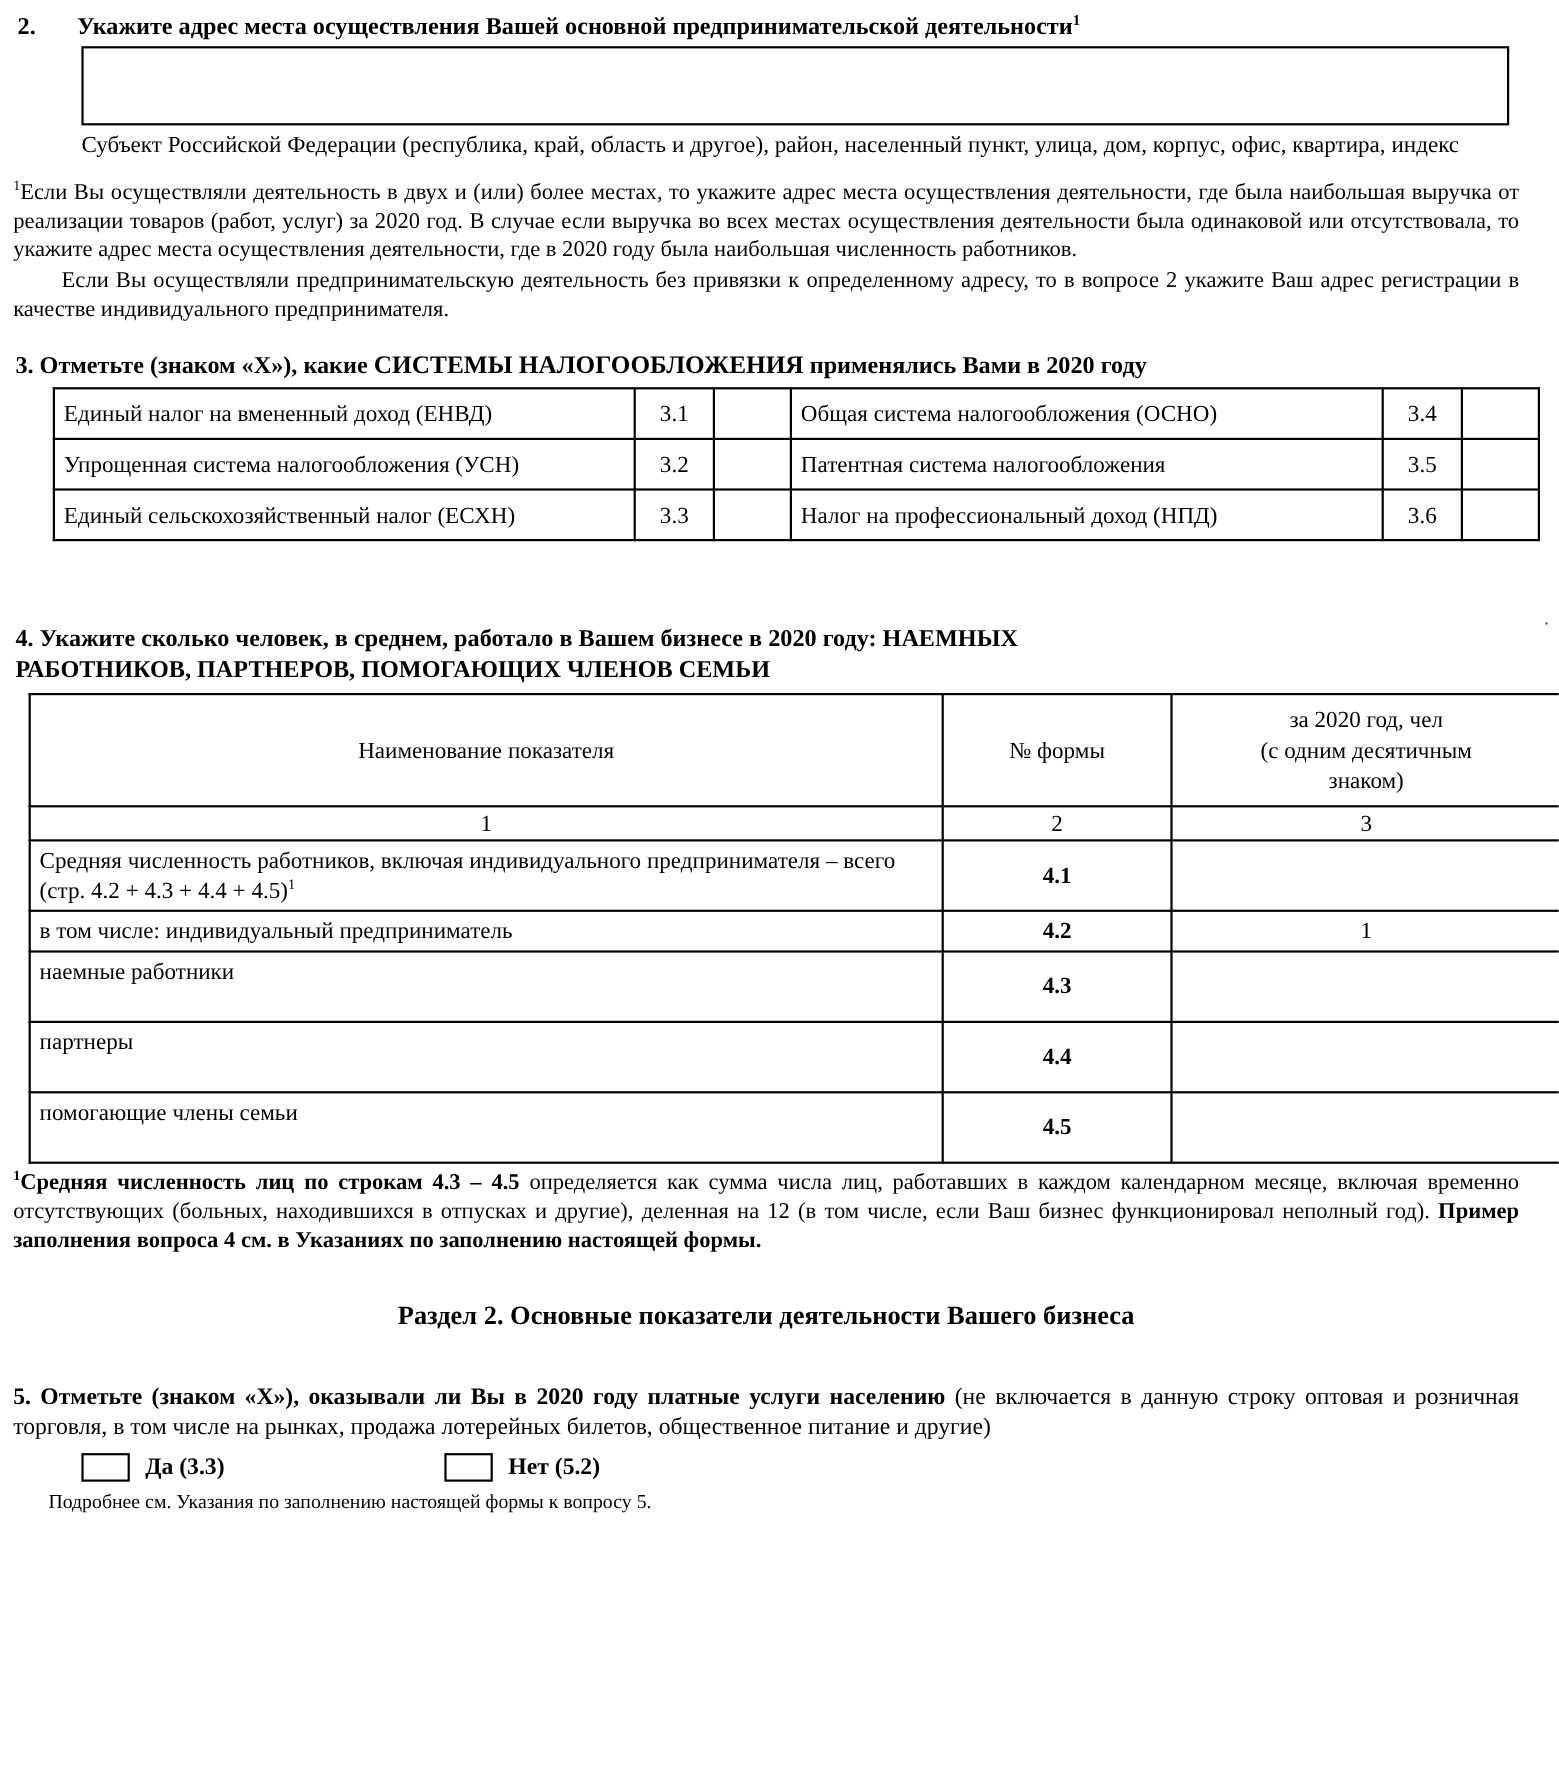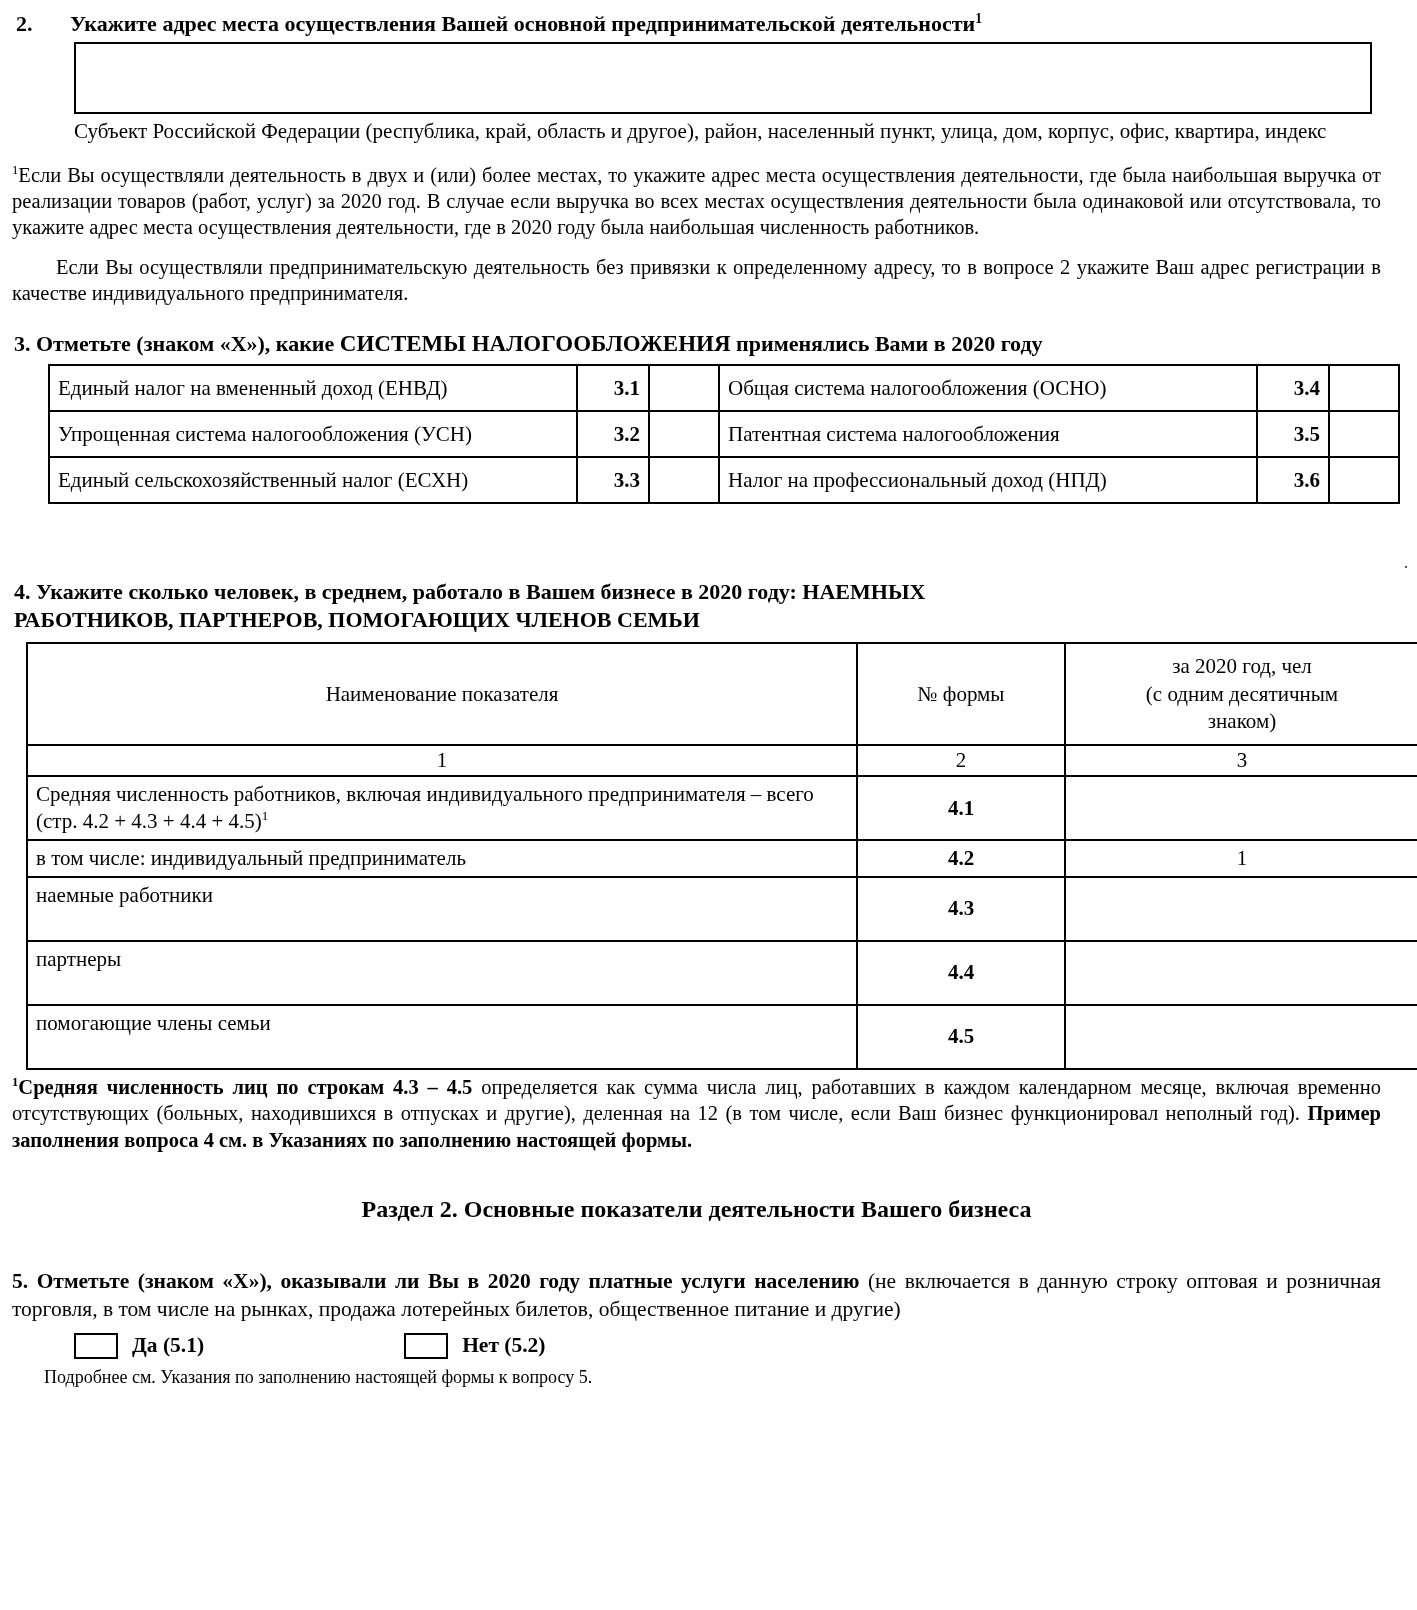--- a/index.html
+++ b/index.html
@@ -59,21 +59,21 @@
     font-size: 21px;
     line-height: 1.3;
   }
   .footnote {
     margin-top: 18px;
     font-size: 20.5px;
     line-height: 1.26;
     text-align: justify;
     text-justify: inter-word;
   }
-  .footnote.p2 { margin-top: 14px; }
+  .footnote.p2 { margin-top: 2px; }
 
   
   .q3-title {
     margin-top: 22px;
     font-size: 22px;
     font-weight: bold;
     padding-left: 2px;
   }
   .q3-title .caps { font-size: 23px; }
   table.tax {
@@ -85,22 +85,22 @@
   }
   table.tax td {
     border: 2px solid #000;
     padding: 3px 8px;
     font-size: 21px;
     vertical-align: middle;
     height: 38px;
     margin-left: 32px;
   }
   table.tax td.code {
-    text-align: right;
-    font-weight: bold;
+    text-align: center;
+    font-weight: normal;
     width: 54px;
   }
   table.tax td.mark {
     width: 52px;
   }
   table.tax td.lbl-left { width: 510px; }
   table.tax td.lbl-right { width: 520px; }
 
   
   .q4-title {
@@ -316,21 +316,21 @@
   </table>
 
   <div class="q4-foot"><sup>1</sup><span>Средняя численность лиц по строкам 4.3 – 4.5 </span><span class="reg">определяется как сумма числа лиц, работавших в каждом календарном месяце, включая временно отсутствующих (больных, находившихся в отпусках и другие), деленная на 12 (в том числе, если  Ваш бизнес функционировал неполный год).  </span><span>Пример заполнения вопроса 4 см. в Указаниях по заполнению настоящей формы.</span></div>
 
   <div class="section-title">Раздел 2. Основные показатели деятельности Вашего бизнеса</div>
 
   <div class="q5"><span>5. Отметьте (знаком «Х»), оказывали ли Вы в 2020 году платные услуги населению </span><span class="reg">(не включается в данную строку оптовая и розничная торговля, в том числе на рынках, продажа лотерейных билетов, общественное питание и другие)</span></div>
 
   <div class="q5-answers">
     <span class="chk"></span>
-    <span class="lbl">Да (5.1)</span>
+    <span class="lbl">Да (3.3)</span>
     <span class="gap"></span>
     <span class="chk"></span>
     <span class="lbl">Нет (5.2)</span>
   </div>
 
   <div class="q5-note">Подробнее  см. Указания по заполнению настоящей формы к вопросу 5.</div>
 
 </div>
 
 </body></html>

